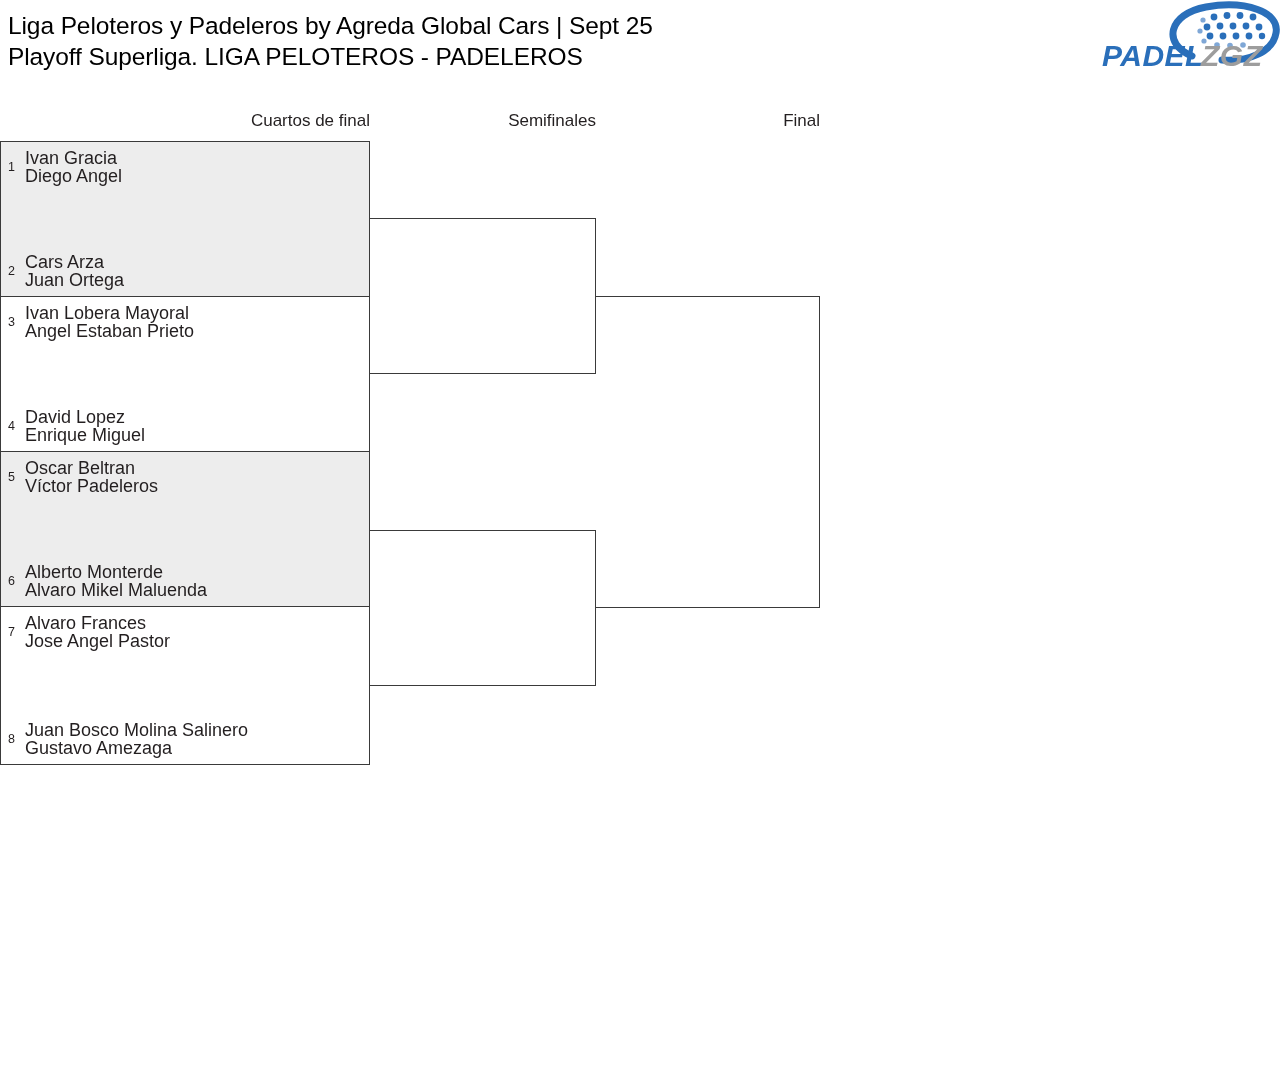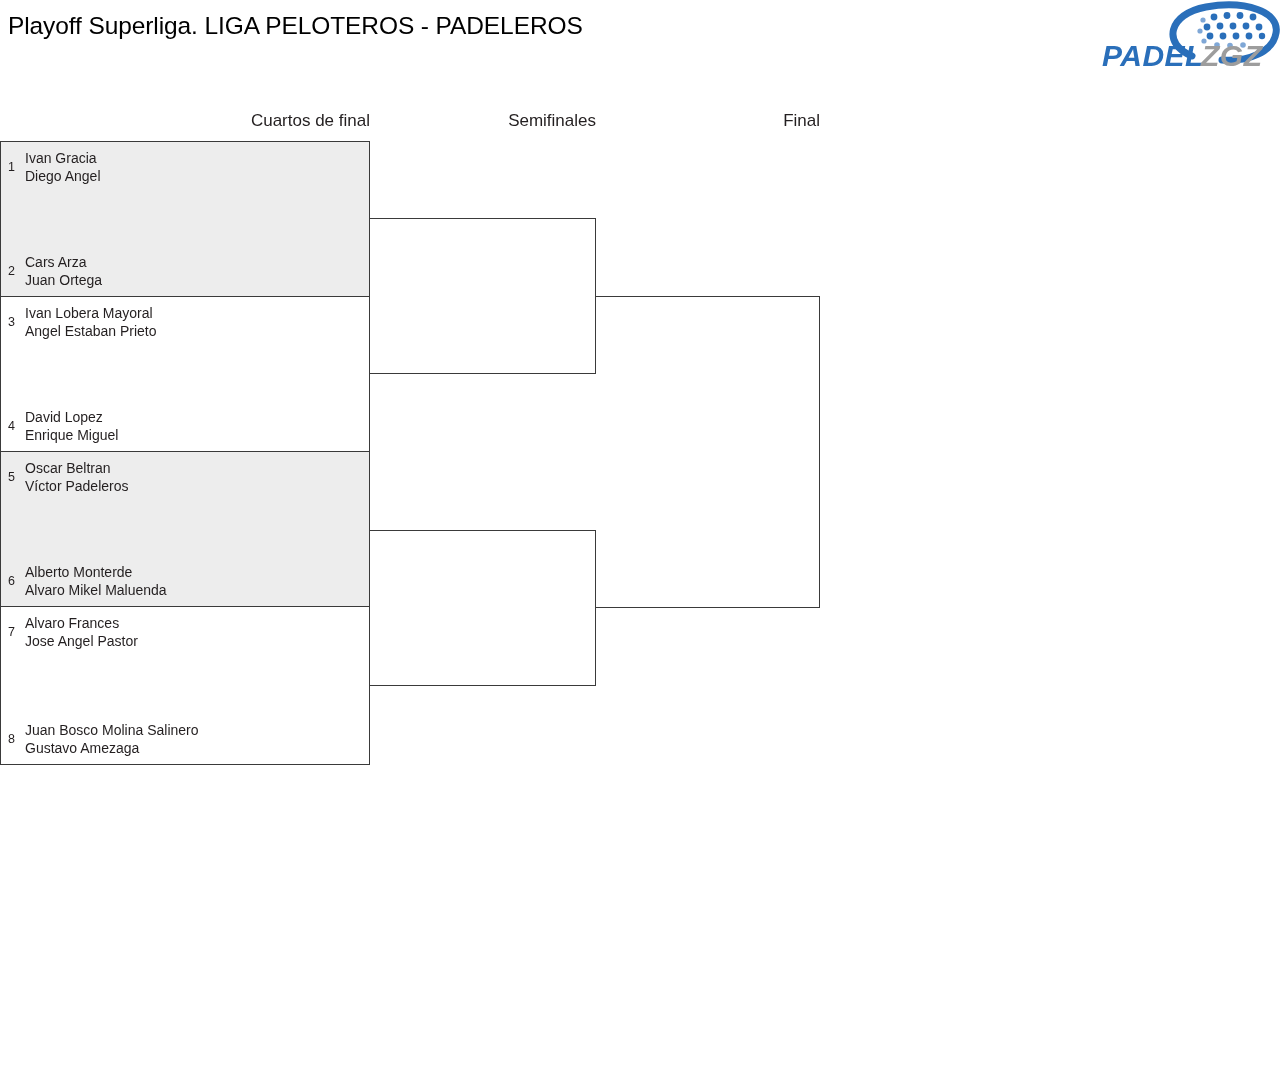--- a/index.html
+++ b/index.html
@@ -95,41 +95,42 @@
   .team.bottom { bottom: 7px; }
   .seed {
     font-size: 12.5px;
     line-height: 13px;
     color: #231f20;
     min-width: 11px;
     text-align: left;
     flex: 0 0 auto;
   }
   .players {
-    font-size: 14px;
+    font-size: 18px;
     line-height: 18px;
     color: #231f20;
     white-space: nowrap;
   }
   .players .p { display: block; }
 
   
   .line-h, .line-v {
     position: absolute;
     background: #3a3a3a;
   }
   .line-h { height: 1px; }
   .line-v { width: 1px; }
 </style>
 </head>
 <body>
 
 <div id="header">
 
   <div id="title">
+    <span class="line">Liga Peloteros y Padeleros by Agreda Global Cars | Sept 25</span>
     <span class="line">Playoff Superliga. LIGA PELOTEROS - PADELEROS</span>
   </div>
 
   <div id="logo">
     <svg width="184" height="72" viewBox="0 0 184 72" xmlns="http://www.w3.org/2000/svg">
 
       <path d="M96 56 C 66 44, 72 14, 110 7 C 150 0, 184 12, 180 33 C 177 52, 152 62, 126 60" fill="none" stroke="#2a6fba" stroke-width="7" stroke-linecap="round"></path>
 
       <g fill="#2a6fba">
         <circle cx="118" cy="17" r="3.4"></circle>

